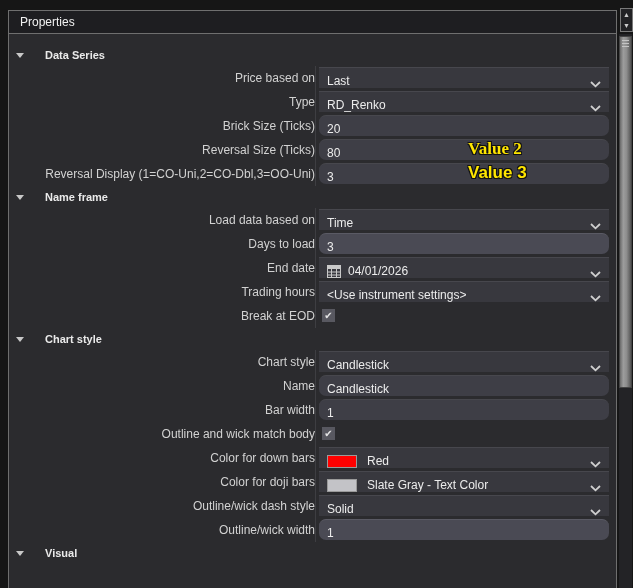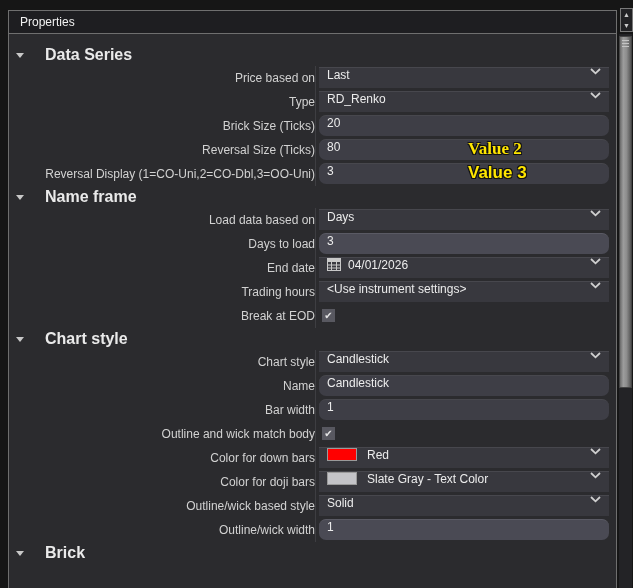--- a/index.html
+++ b/index.html
@@ -7,28 +7,28 @@
               font-family:"Liberation Sans", sans-serif; }
   .panel { position:absolute; left:8px; top:10px; width:609px; height:578px;
            background:#2b2b2e; border:1px solid #6f6f6f; border-bottom:none; }
   .titlebar { height:23px; background:#1e1e21; border-bottom:1px solid #6f6f6f;
               color:#f2f2f2; font-size:12px; line-height:22px; padding-left:11px; }
   .content { position:relative; padding-top:10px; height:554px; overflow:hidden; }
 
   .sec { height:22px; display:flex; align-items:center; padding-left:7px; cursor:default; }
   .tri { width:0; height:0; border-left:4px solid transparent; border-right:4px solid transparent;
          border-top:5px solid #c8c8c8; margin-right:9px; }
-  .sec-label { color:#eaeaea; font-size:16px; font-weight:bold;padding-left:12px; }
+  .sec-label { color:#eaeaea; font-size:11px; font-weight:bold;padding-left:12px; }
 
   .row { height:24px; display:flex; }
   .lbl { width:307px; flex:0 0 307px; color:#d2d2d2; font-size:12px; line-height:24px;
          padding-left:28px; white-space:nowrap; overflow:hidden;
          border-right:1px solid #3e3e42;text-align:right; }
   .fld { flex:1; padding:1px 7px 2px 3px; position:relative; }
-  .ctrl { height:21px; display:flex; align-items:flex-start; padding:0 8px;
+  .ctrl { height:21px; display:flex; align-items:flex-end; padding:0 8px;
           background:#38383e; border-top:1px solid #47474d; color:#ececec; font-size:12px; }
   .ctrl.input { background:#3e3e46;border-radius:7px; }
   .ctrl.hilite { background:#4a4a54; border-top:1px solid #5a5a64; }
   .ctrl .val { flex:1; white-space:nowrap; overflow:hidden; }
   .chev { flex:0 0 auto; margin-left:6px; display:flex; align-items:center; }
 
   .checkbox { width:13px; height:13px; margin-top:4px; margin-left:3px; background:#585860;
               display:flex; align-items:center; justify-content:center; cursor:default; }
   .check-glyph { color:#e4e4e4; font-size:10px; line-height:10px; }
 
@@ -124,21 +124,21 @@
 
     <div class="sec">
       <span class="tri"></span>
       <span class="sec-label">Name frame</span>
     </div>
 
     <div class="row">
       <div class="lbl">Load data based on</div>
       <div class="fld">
           <div class="ctrl">
-        <span class="val">Days</span>
+        <span class="val">Time</span>
         <span class="chev">
               <svg width="11" height="7" viewBox="0 0 11 7">
                 <path d="M1 1 L5.5 5.3 L10 1" stroke="#cfcfcf" stroke-width="1.8" fill="none"></path>
               </svg>
             </span>
       </div>
         </div>
     </div>
 
     <div class="row">
@@ -265,21 +265,21 @@
         <span class="chev">
               <svg width="11" height="7" viewBox="0 0 11 7">
                 <path d="M1 1 L5.5 5.3 L10 1" stroke="#cfcfcf" stroke-width="1.8" fill="none"></path>
               </svg>
             </span>
       </div>
         </div>
     </div>
 
     <div class="row">
-      <div class="lbl">Outline/wick based style</div>
+      <div class="lbl">Outline/wick dash style</div>
       <div class="fld">
           <div class="ctrl">
         <span class="val">Solid</span>
         <span class="chev">
               <svg width="11" height="7" viewBox="0 0 11 7">
                 <path d="M1 1 L5.5 5.3 L10 1" stroke="#cfcfcf" stroke-width="1.8" fill="none"></path>
               </svg>
             </span>
       </div>
         </div>
@@ -289,21 +289,21 @@
       <div class="lbl">Outline/wick width</div>
       <div class="fld">
           <div class="ctrl input hilite">
         <span class="val">1</span>
       </div>
         </div>
     </div>
 
     <div class="sec">
       <span class="tri"></span>
-      <span class="sec-label">Brick</span>
+      <span class="sec-label">Visual</span>
     </div>
 
   </div>
 </div>
 
 <div class="rail">
   <div class="spinner">
     <div class="spin-btn">▲</div>
     <div class="spin-btn">▼</div>
   </div>

